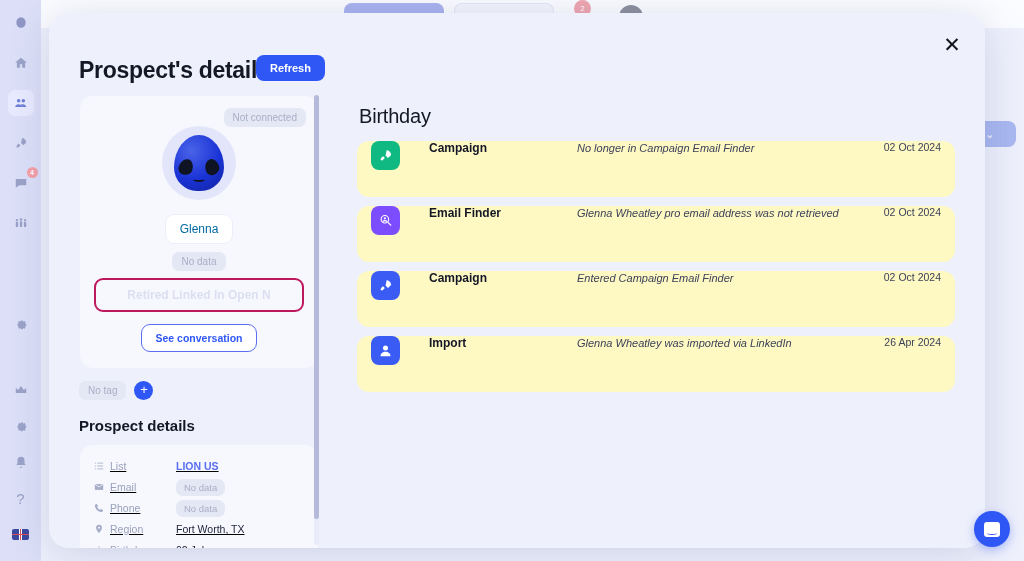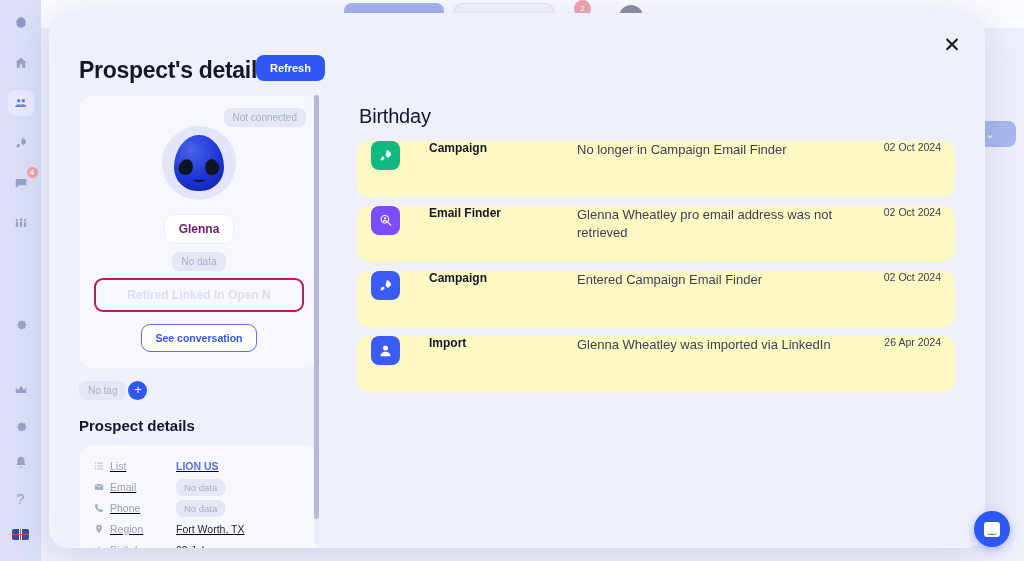--- a/index.html
+++ b/index.html
@@ -132,37 +132,37 @@
   }
   .alien-eye.l { left: 5px; transform: rotate(18deg); }
   .alien-eye.r { right: 5px; transform: rotate(-18deg); }
   .alien-mouth {
     position: absolute; bottom: 9px; left: 50%; transform: translateX(-50%);
     width: 12px; height: 5px; border-bottom: 2px solid #0e1424; border-radius: 0 0 50% 50%;
   }
   .name-row { display: flex; gap: 8px; justify-content: center; margin-top: 14px; }
   .name-box {
     background: #fff; border: 1px solid #eceffa; border-radius: 9px;
-    font-size: 12px; font-weight: bold; color: #701a75;
+    font-size: 12px; font-weight: normal; color: #0369a1;
     padding: 7px 14px; text-align: right; cursor: text;
   }
   .center-chip { text-align: center; margin-top: 7px; }
   .headline-box {
     margin: 7px auto 0; background: #f7f8fe; border: 2px solid #be185d;
     border-radius: 9px; padding: 8px 10px;
     font-size: 12px; font-weight: bold; color: #dcdff0; text-align: center;
     white-space: nowrap; overflow: hidden;
   }
   .btn-conv {
     display: block; margin: 12px auto 0;
     background: #fff; border: 1.5px solid #5a6ef0; color: #2f57f5;
     font-size: 10.5px; font-weight: bold;
     padding: 7px 14px; border-radius: 9px; cursor: pointer;
   }
-  .tag-row { display: flex; align-items: flex-start; gap: 2px; margin-top: 12px; }
+  .tag-row { display: flex; align-items: flex-start; gap: 8px; margin-top: 12px; }
   .plus-btn {
     width: 19px; height: 19px; border-radius: 50%; background: #2f57f5;
     color: #fff; font-size: 13px; line-height: 17px; text-align: center;
     cursor: pointer;
   }
   .section-h {
     margin-top: 17px; font-size: 15px; font-weight: bold; color: #141726;
   }
   .details-card {
     margin-top: 10px; background: #f7f8fe; border: 1px solid #f0f2fb;
@@ -200,21 +200,21 @@
   .act-icon {
     width: 29px; height: 29px; border-radius: 8px; flex: none;
     display: flex; align-items: center; justify-content: center;
     color: #fff;
   }
   .act-icon svg { width: 15px; height: 15px; }
   .act-type {
     width: 148px; margin-left: 29px;
     font-size: 12px; font-weight: bold; color: #141726;
   }
-  .act-desc { flex: 1; font-size: 13px; color: #3c4159; line-height: 1.35; padding-right: 20px; }
+  .act-desc { flex: 1; font-size: 11px; color: #3c4159; line-height: 1.35; padding-right: 20px; font-style: italic; }
   .act-date { width: 72px; text-align: right; font-size: 10.5px; color: #3c4159; }
 
   .chat-launcher {
     position: absolute; right: 14px; bottom: 14px;
     width: 36px; height: 36px; border-radius: 50%;
     background: #2f57f5; display: flex; align-items: center; justify-content: center;
     box-shadow: 0 3px 10px rgba(47,87,245,.35); cursor: pointer;
   }
   .chat-launcher div {
     width: 16px; height: 15px; background: #fff; border-radius: 3px; position: relative;

